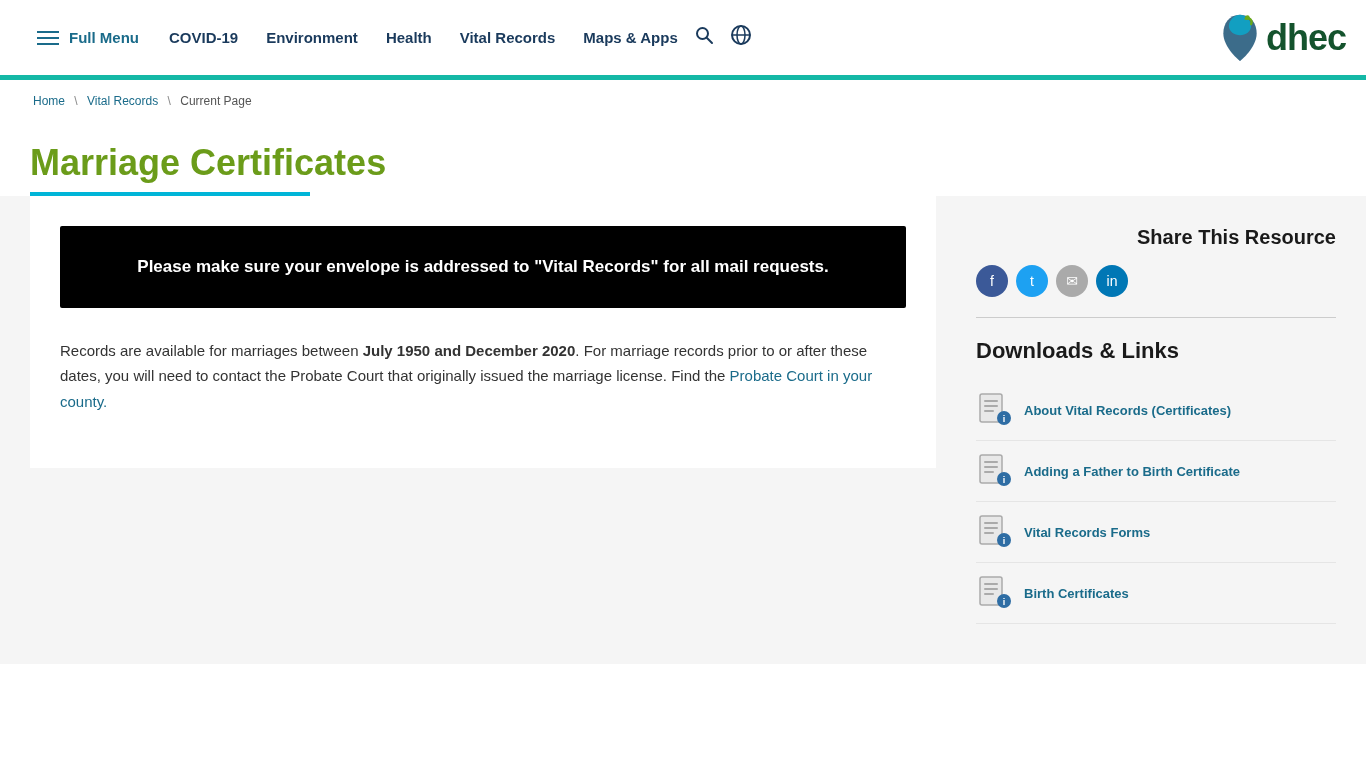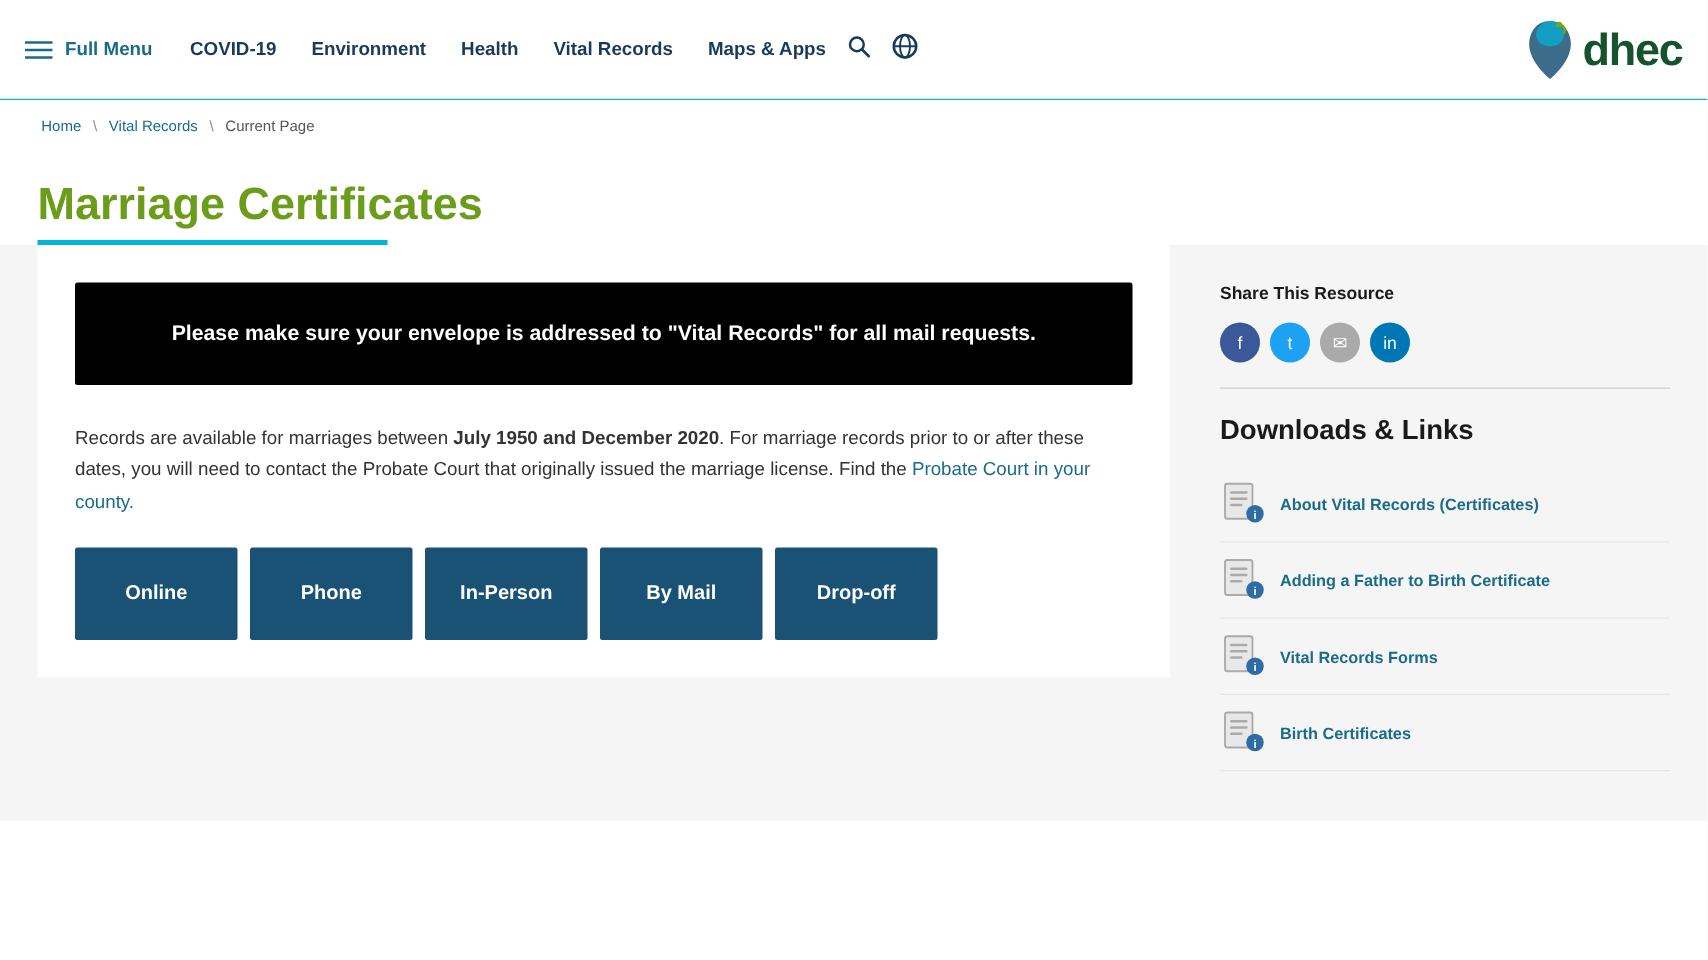--- a/index.html
+++ b/index.html
@@ -2,23 +2,23 @@
 <html><head>
   <meta charset="utf-8">
   <style>
     * { margin: 0; padding: 0; box-sizing: border-box; }
     body { font-family: Arial, sans-serif; font-size: 15px; color: #333; background: #fff; }
 
     
     .nav-bar {
       display: flex;
       align-items: center;
-      padding: 0 20px;
+      padding: 0 37px;
       height: 80px;
-      border-bottom: 1px solid #14b8a6;
+      border-bottom: 5px solid #14b8a6;
       position: relative;
     }
     .nav-hamburger {
       display: flex; flex-direction: column; gap: 4px; margin-right: 10px; cursor: pointer;
     }
     .nav-hamburger span { display: block; width: 22px; height: 2px; background: #1a6b8a; }
     .nav-full-menu { color: #1a6b8a; font-size: 15px; font-weight: bold; margin-right: 30px; cursor: pointer; text-decoration: none; }
     .nav-links { display: flex; align-items: center; gap: 28px; }
     .nav-link { color: #1a3a5c; font-size: 15px; font-weight: 600; text-decoration: none; cursor: pointer; }
     .nav-icons { display: flex; align-items: center; gap: 16px; margin-left: 16px; }
@@ -100,21 +100,21 @@
       font-size: 16px;
       font-weight: bold;
       cursor: pointer;
       border-radius: 2px;
       min-width: 130px;
       text-align: center;
     }
 
     
     .sidebar-section-title {
-      font-size: 14px; font-weight: bold; color: #1a1a1a; margin-bottom: 16px;
+      font-size: 20px; font-weight: bold; color: #1a1a1a; margin-bottom: 16px; text-align: right;
     }
     .sidebar-divider { border: none; border-top: 1px solid #ccc; margin: 20px 0; }
 
     
     .downloads-title { font-size: 22px; font-weight: bold; color: #1a1a1a; margin-bottom: 16px; }
     .download-item {
       display: flex; align-items: center; gap: 12px;
       padding: 12px 0;
       border-bottom: 1px solid #e5e5e5;
       cursor: pointer;
@@ -196,27 +196,20 @@
 
       <div class="alert-box">
         <span>Please make sure your envelope is addressed to "Vital Records" for all mail requests.</span>
       </div>
 
       <p class="records-text">
         <span>Records are available for marriages between </span><strong>July 1950 and December 2020</strong><span>. For marriage records prior to or after these dates, you will need to contact the Probate Court that originally issued the marriage license. Find the </span><a style="color:#1a6b8a;text-decoration:none;">Probate Court in your county.</a>
       </p>
 
 
-      <div class="buttons-row">
-        <button class="btn-method">Online</button>
-        <button class="btn-method">Phone</button>
-        <button class="btn-method">In-Person</button>
-        <button class="btn-method">By Mail</button>
-        <button class="btn-method">Drop-off</button>
-      </div>
     </div>
   </div>
 
   <div class="sidebar">
 
     <div>
       <div class="sidebar-section-title">Share This Resource</div>
       <div class="share-icons">
         <button class="share-icon-btn share-fb">f</button>
         <button class="share-icon-btn share-tw">t</button>

